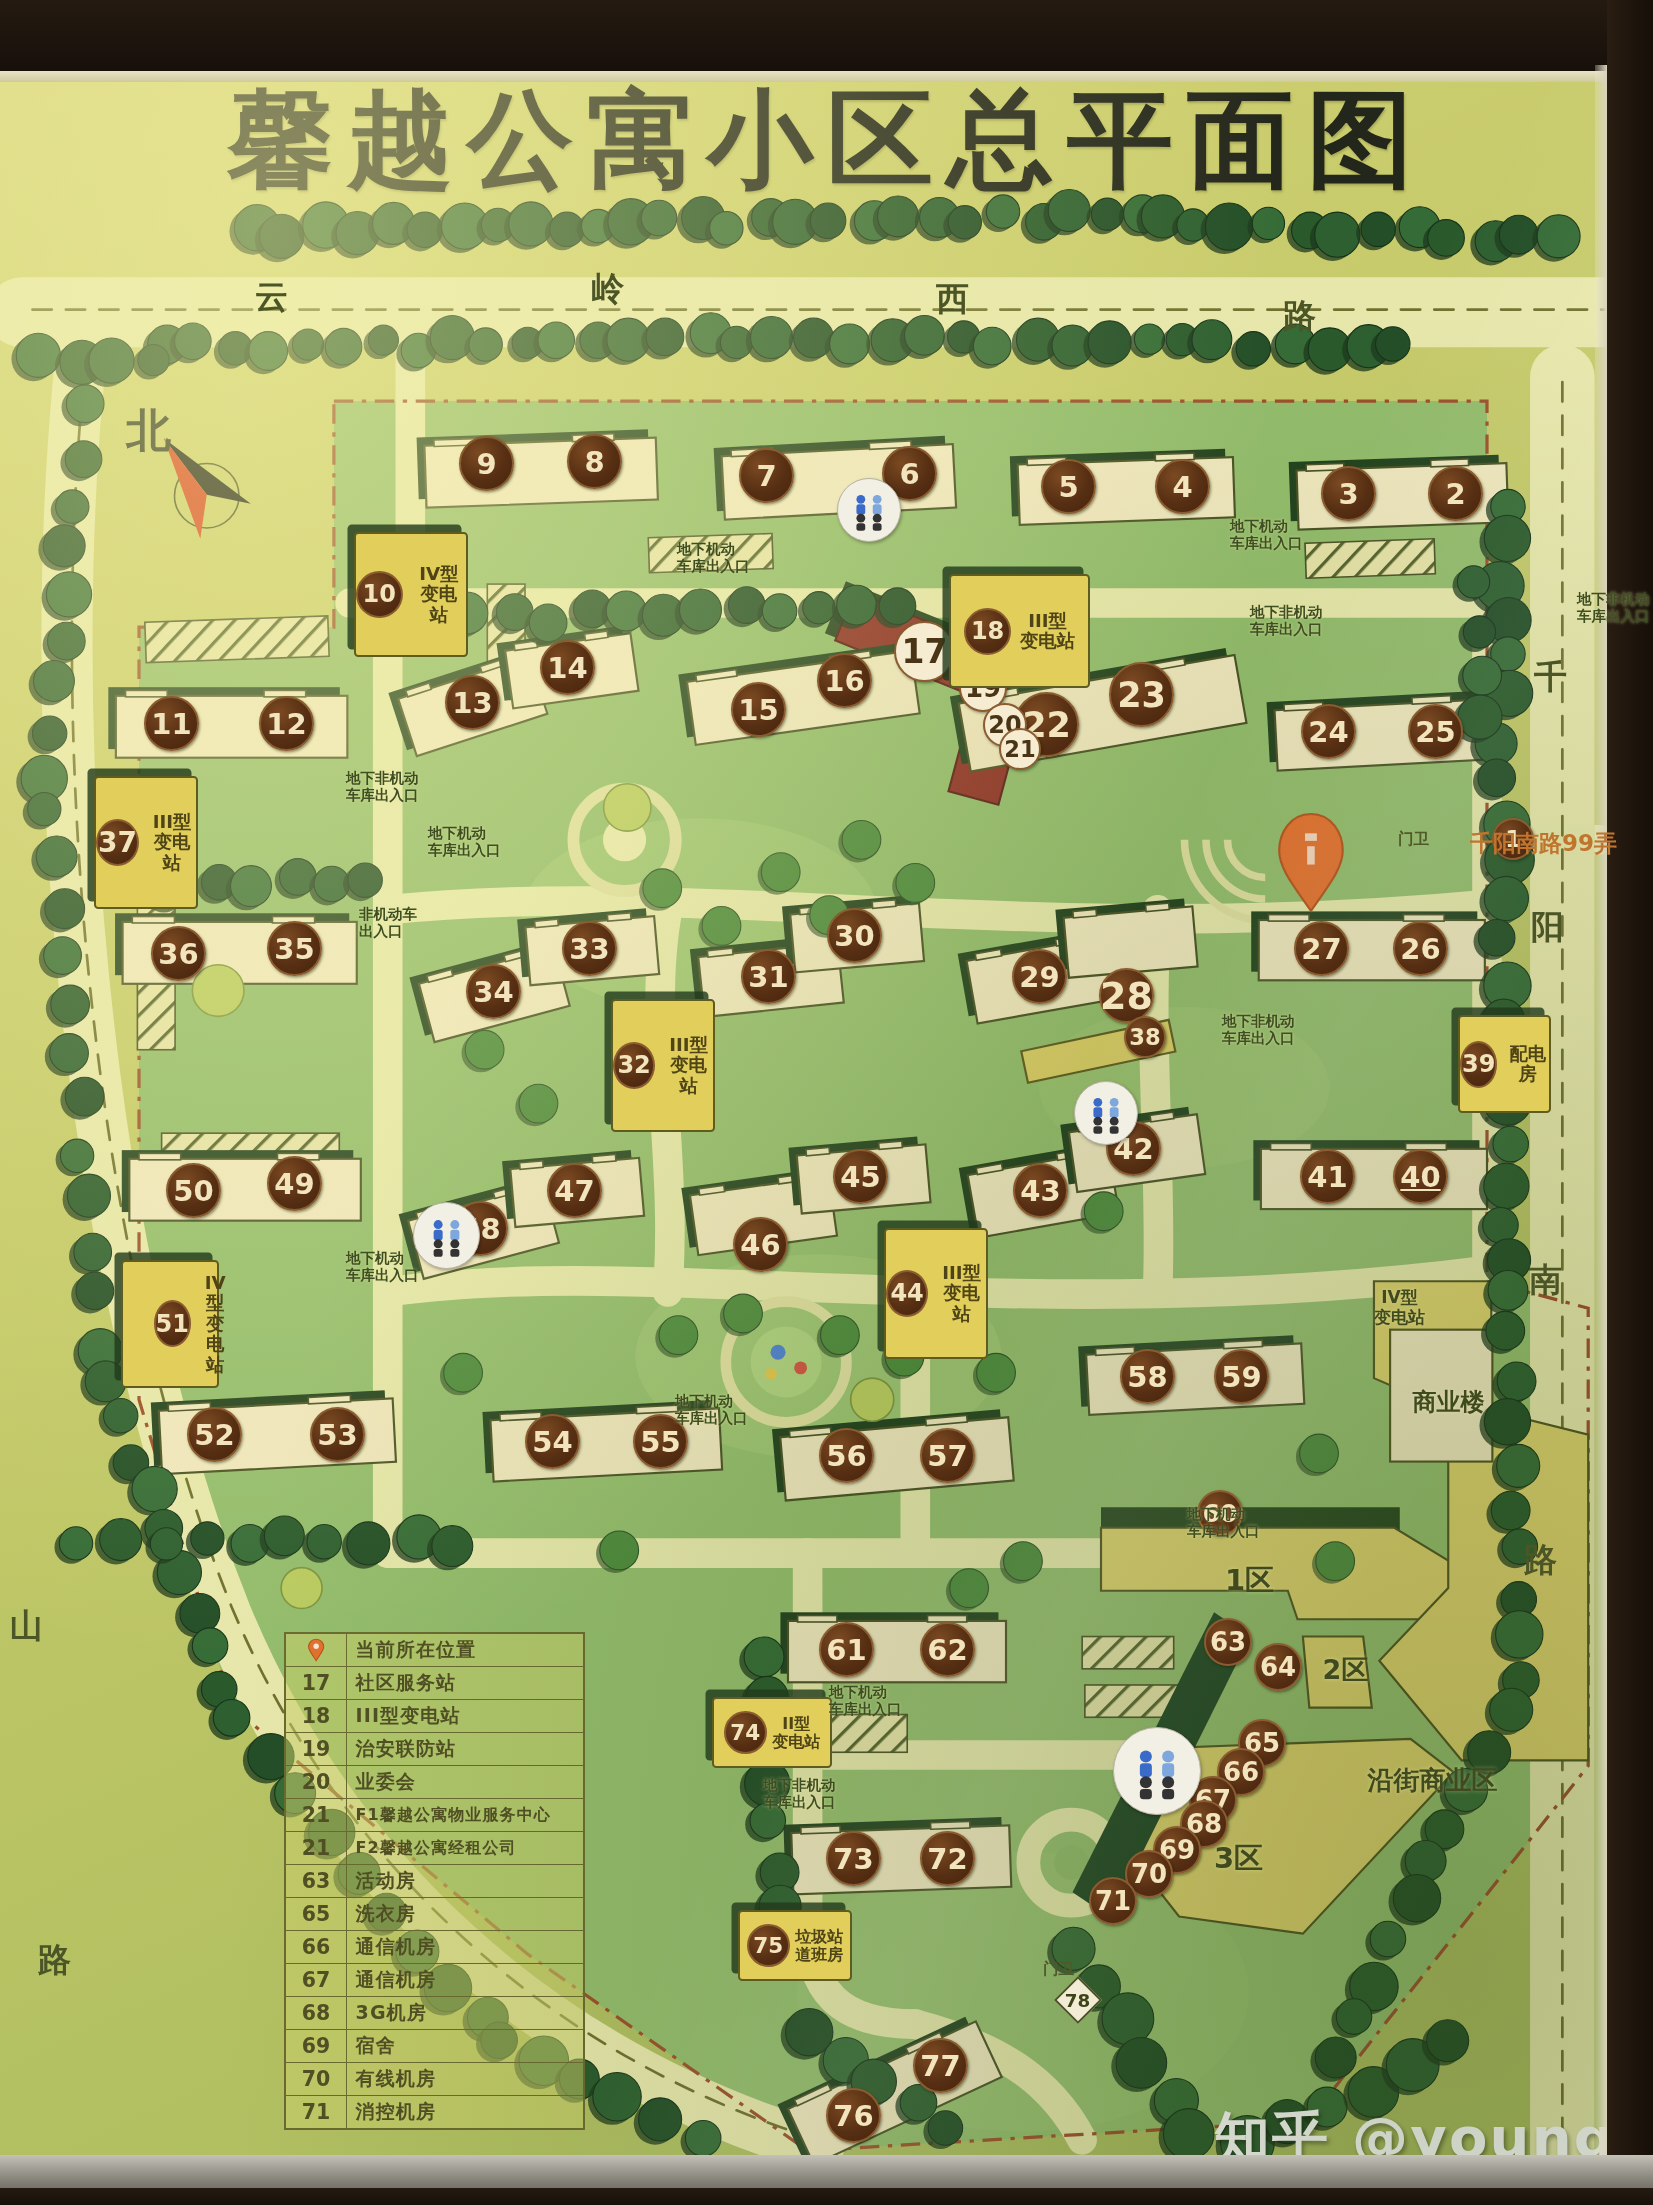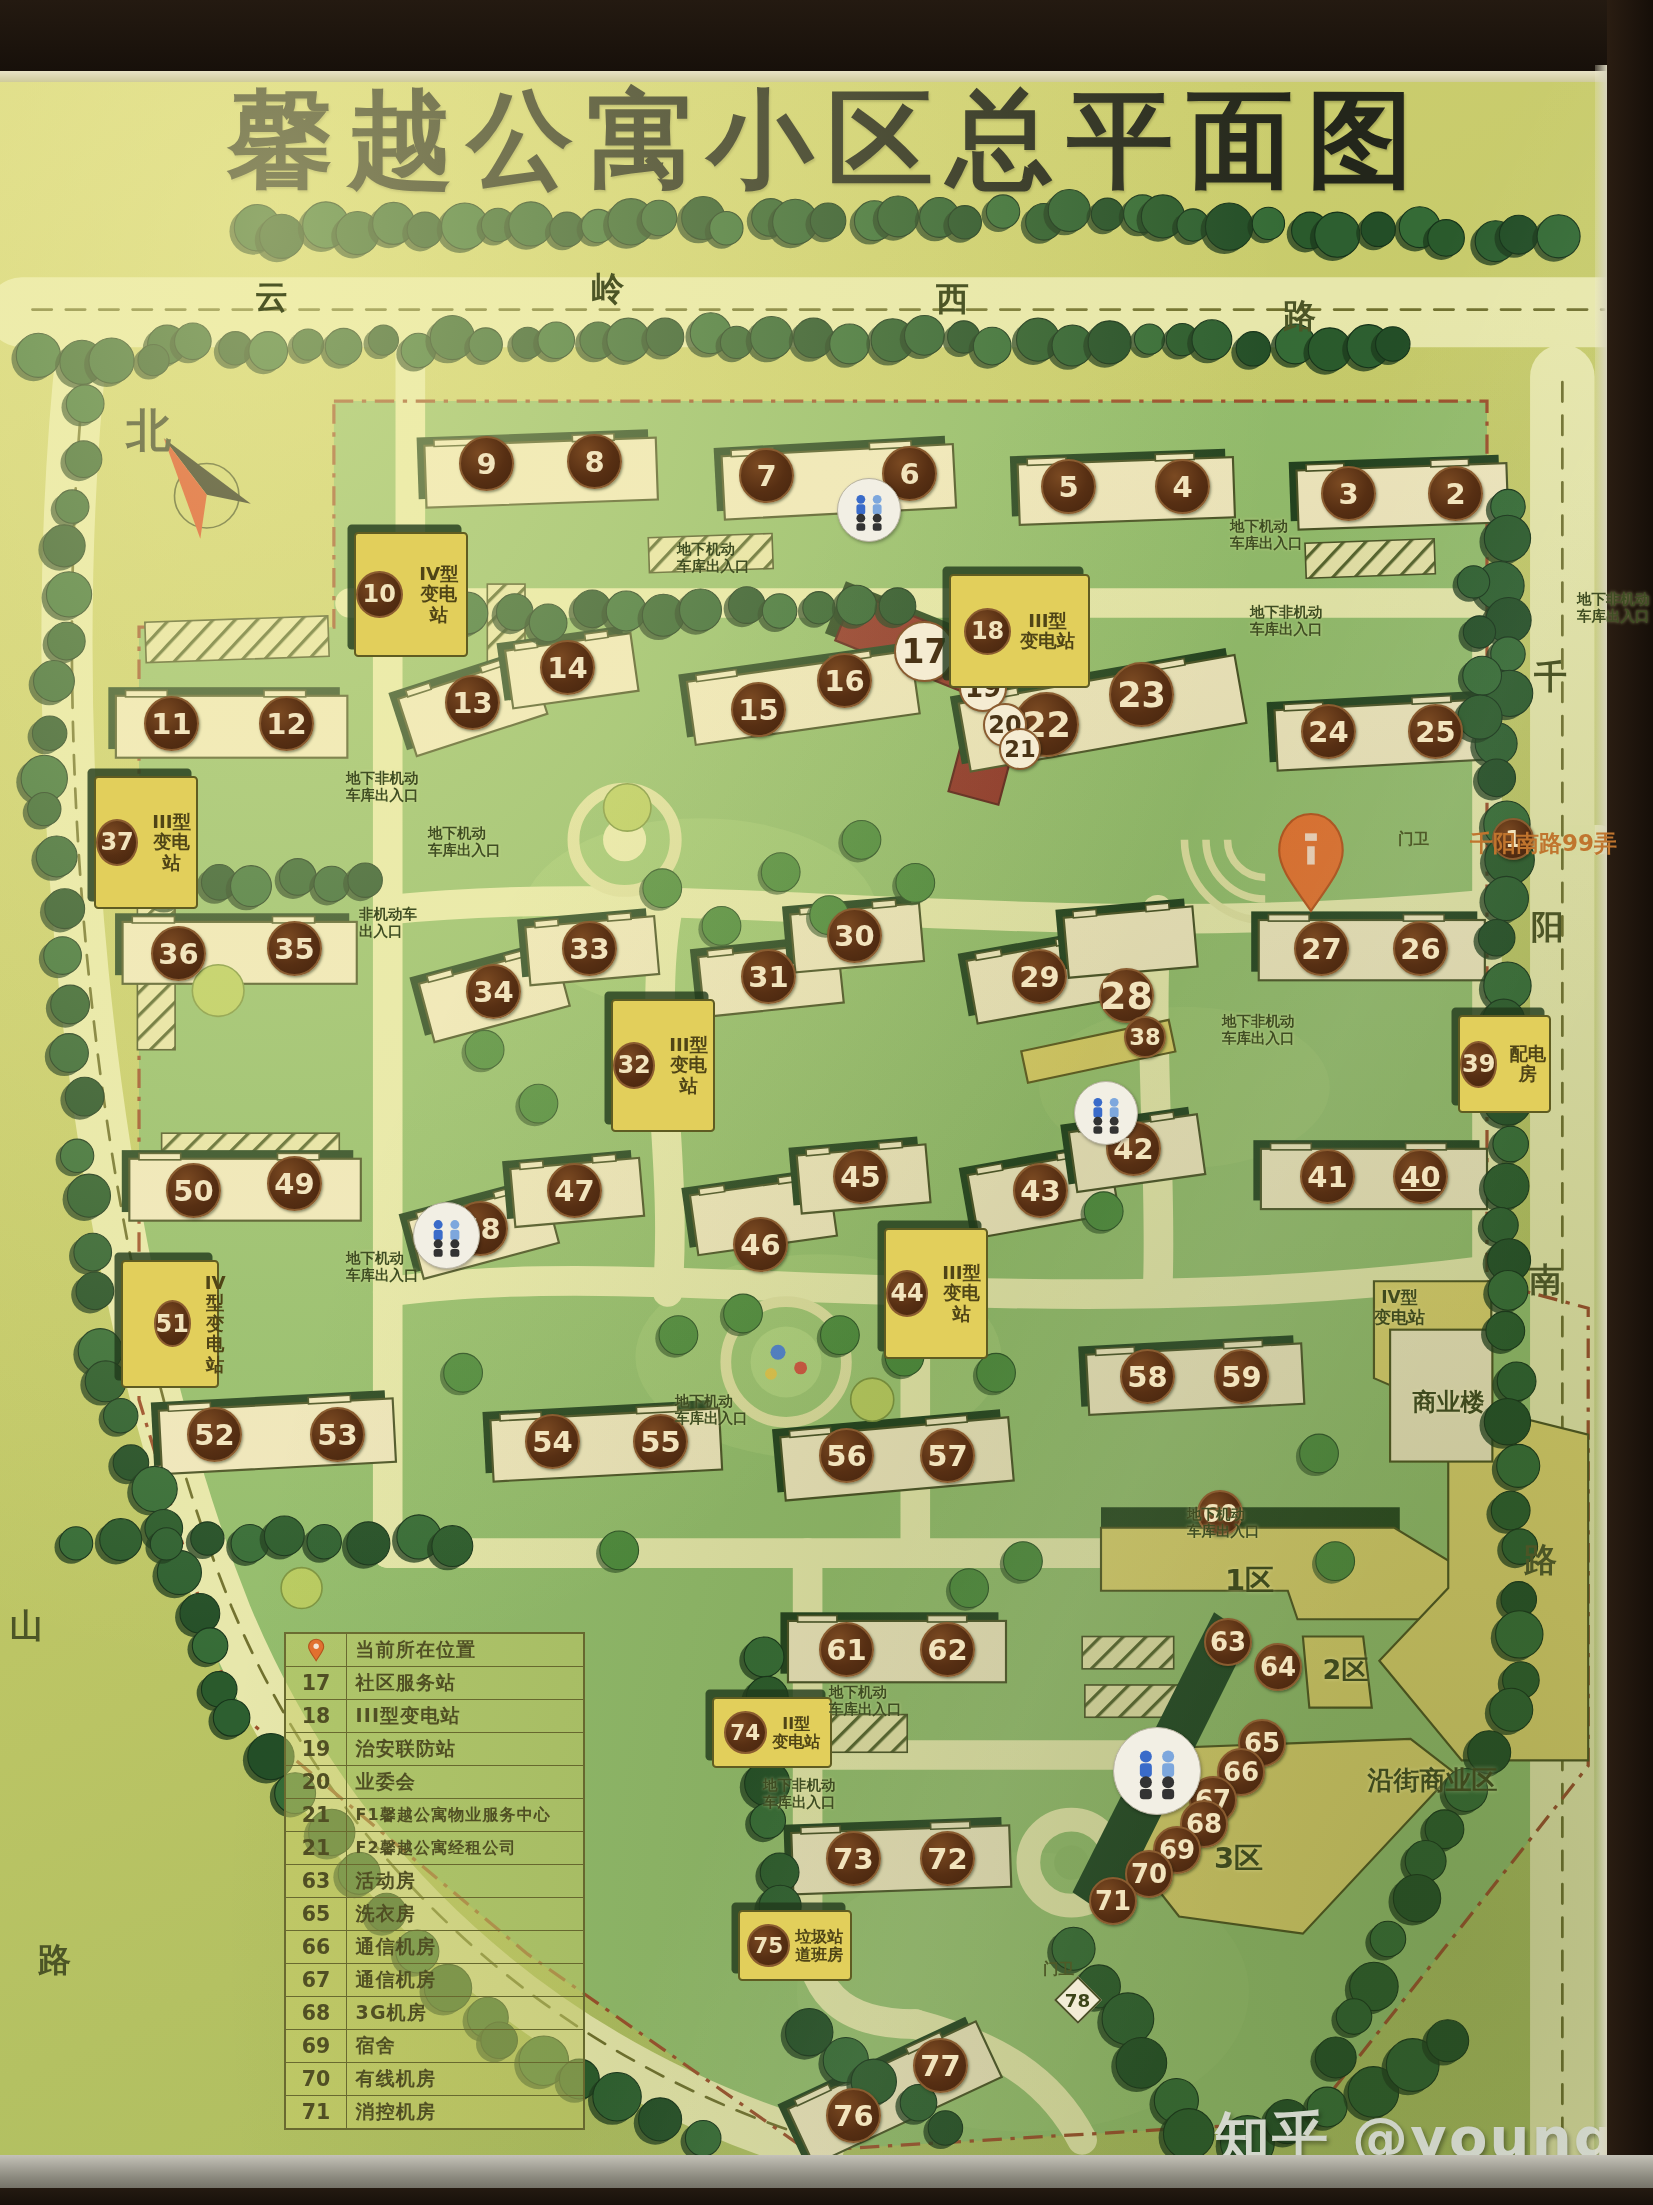--- a/index.html
+++ b/index.html
@@ -999,21 +999,21 @@
     </div>
     <div class="sub" style="left: 949px; top: 574px; width: 137px; height: 110px;">
       <div class="inner">
         <div class="scirc" style="width: 43px; height: 43px; font-size: 24px;">18</div>
         <div class="slab" style="font-size: 18.3px;">III型
 变电站</div>
       </div>
     </div>
     <div class="sub" style="left: 94px; top: 776px; width: 100px; height: 129px;">
       <div class="inner">
-        <div class="scirc" style="width: 43px; height: 43px; font-size: 24px;">37</div>
+        <div class="scirc" style="width: 43px; height: 43px; font-size: 28px;">37</div>
         <div class="slab" style="font-size: 18.3px;">III型
 变电站</div>
       </div>
     </div>
     <div class="sub" style="left: 611px; top: 999px; width: 100px; height: 129px;">
       <div class="inner">
         <div class="scirc" style="width: 43px; height: 43px; font-size: 24px;">32</div>
         <div class="slab" style="font-size: 18.3px;">III型
 变电站</div>
       </div>

